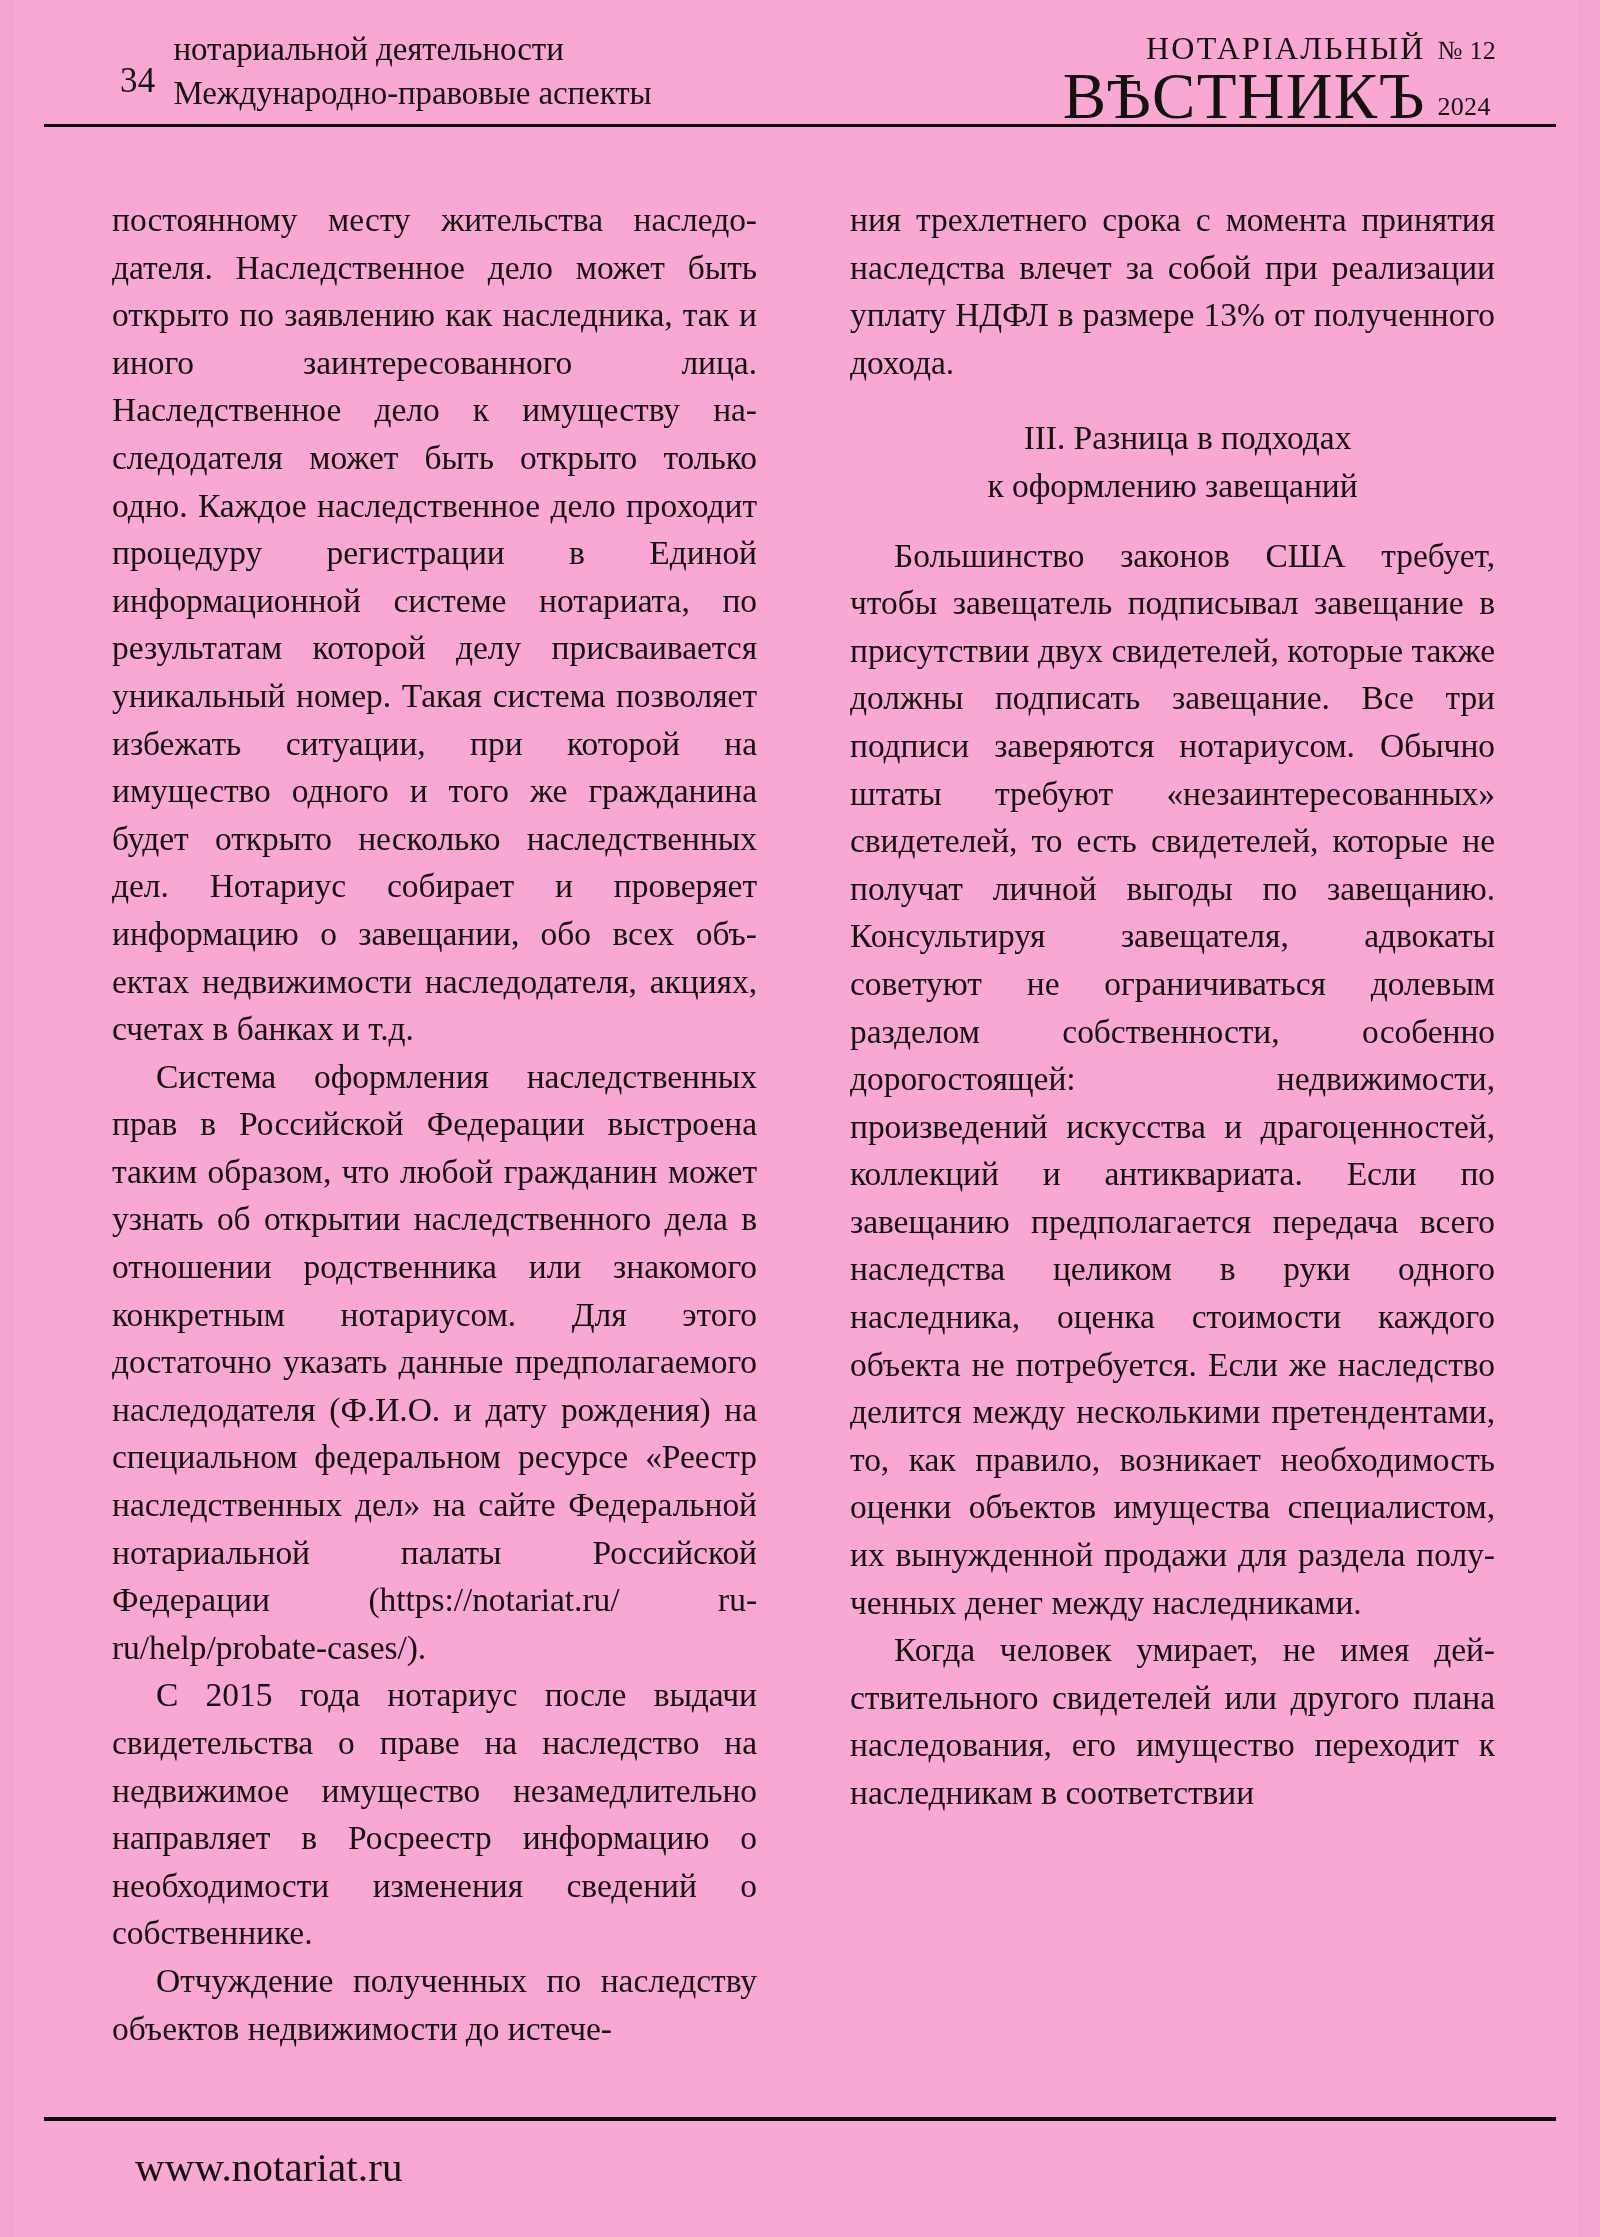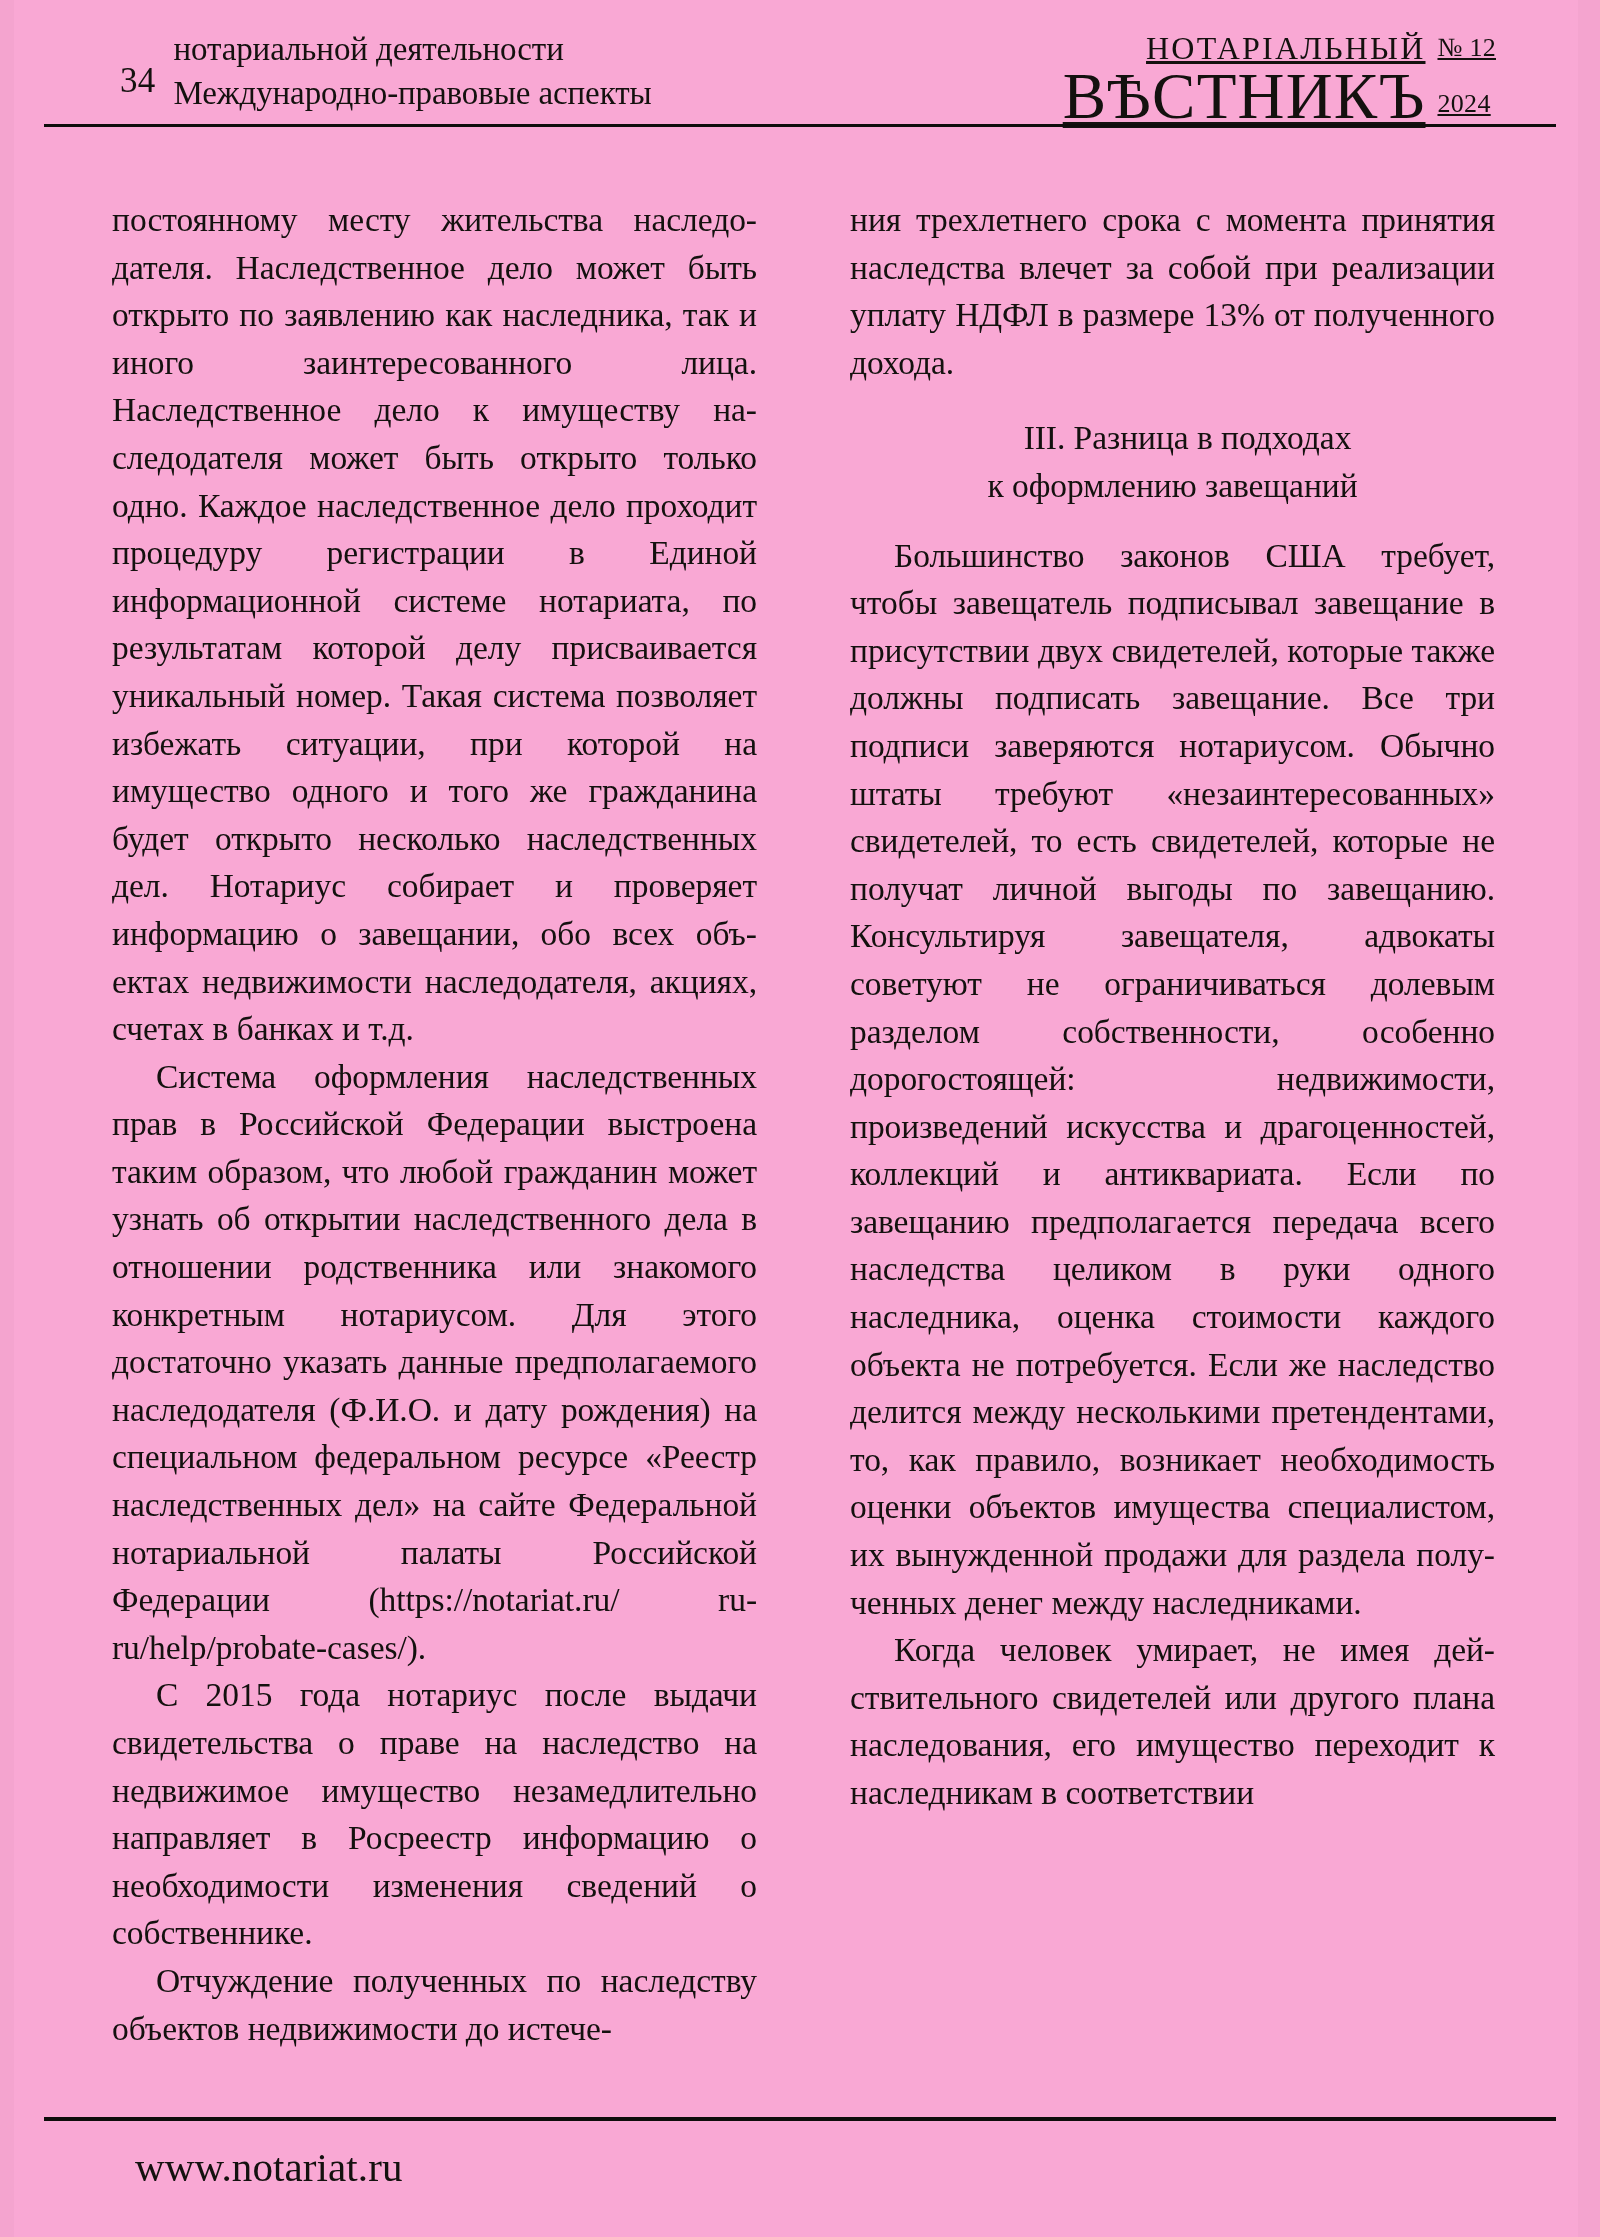--- a/index.html
+++ b/index.html
@@ -51,22 +51,21 @@
     font-weight: 400;
     letter-spacing: -0.1px;
     white-space: nowrap;
   }
 
   .rh-right {
     position: absolute;
     right: 8px;
     top: 4px;
     display: flex;
-    align-items: flex-start;
-    text-decoration: underline;
+    align-items: center;
   }
 
   .masthead {
     text-align: right;
     line-height: 1;
   }
 
   .masthead .line1 {
     font-size: 32px;
     letter-spacing: 2.2px;

